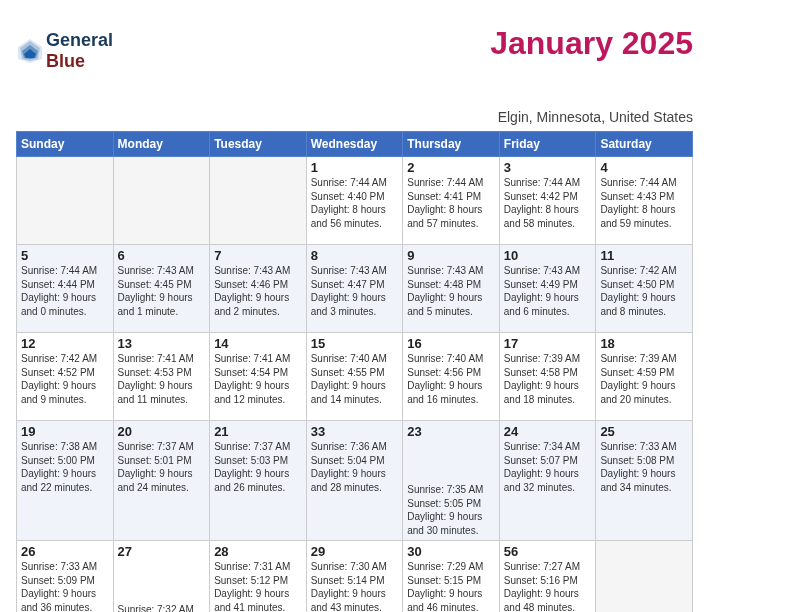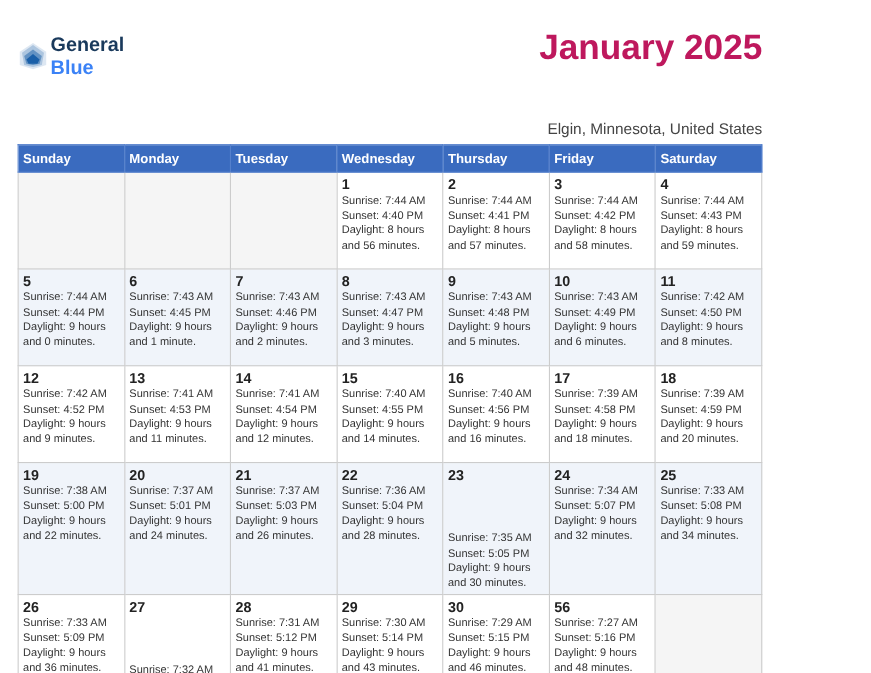--- a/index.html
+++ b/index.html
@@ -93,21 +93,21 @@
   <div class="header">
     <div class="logo">
       <svg class="logo-icon" viewBox="0 0 28 28" xmlns="http://www.w3.org/2000/svg">
         <polygon points="14,2 26,10 26,22 14,26 2,22 2,10" fill="#1a5fa8" opacity="0.15"></polygon>
         <polygon points="14,4 24,11 22,22 14,24 6,22 4,11" fill="#1a5fa8" opacity="0.25"></polygon>
         <polygon points="14,8 22,14 20,21 14,22 8,21 6,14" fill="#1a5fa8" opacity="0.5"></polygon>
         <polygon points="14,12 20,17 18,21 14,21 10,21 8,17" fill="#1a5fa8"></polygon>
       </svg>
       <div>
         <div style="font-size:18px;font-weight:bold;color:#1a3a5c;line-height:1.15;">General</div>
-        <div style="font-size:18px;font-weight:bold;color:#3b82f6;line-height:1.15;">Blue</div>
+        <div style="font-size:18px;font-weight:bold;color:#7f1d1d;line-height:1.15;">Blue</div>
       </div>
     </div>
     <div class="title-block">
       <div class="month-title">January 2025</div>
       <div class="location">Elgin, Minnesota, United States</div>
     </div>
   </div>
 
   <table class="calendar">
     <thead>
@@ -273,21 +273,21 @@
 and 24 minutes.</div>
           </td>
           <td>
             <span class="day-num">21</span>
             <div class="day-info" style="white-space: pre-line;">Sunrise: 7:37 AM
 Sunset: 5:03 PM
 Daylight: 9 hours
 and 26 minutes.</div>
           </td>
           <td>
-            <span class="day-num">22</span>
+            <span class="day-num">33</span>
             <div class="day-info" style="white-space: pre-line;">Sunrise: 7:36 AM
 Sunset: 5:04 PM
 Daylight: 9 hours
 and 28 minutes.</div>
           </td>
           <td>
             <span class="day-num">23</span>
             <div class="day-info" style="white-space: pre-line; margin-top: 44px;">Sunrise: 7:35 AM
 Sunset: 5:05 PM
 Daylight: 9 hours

